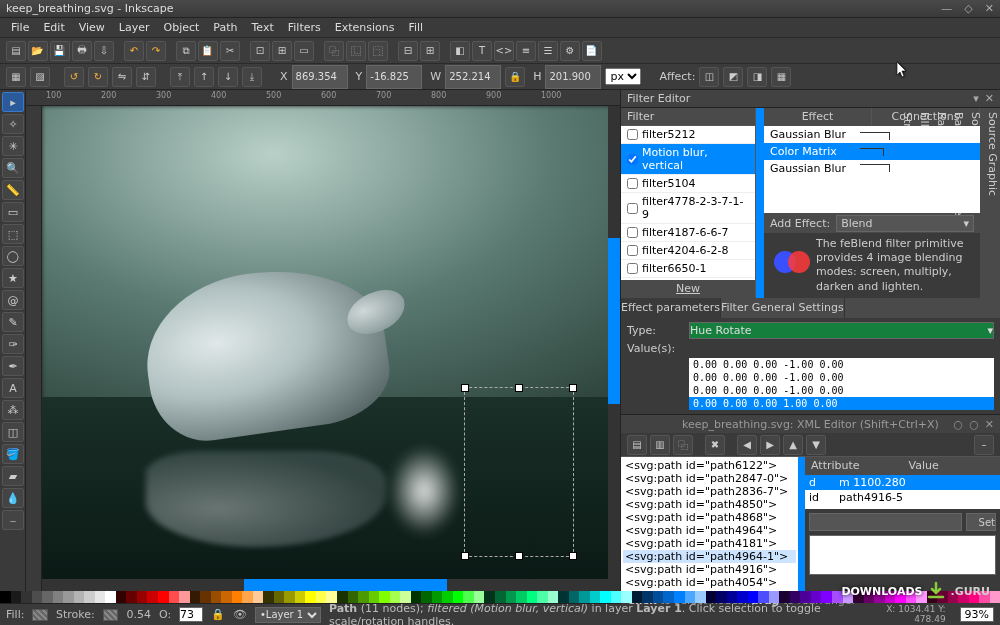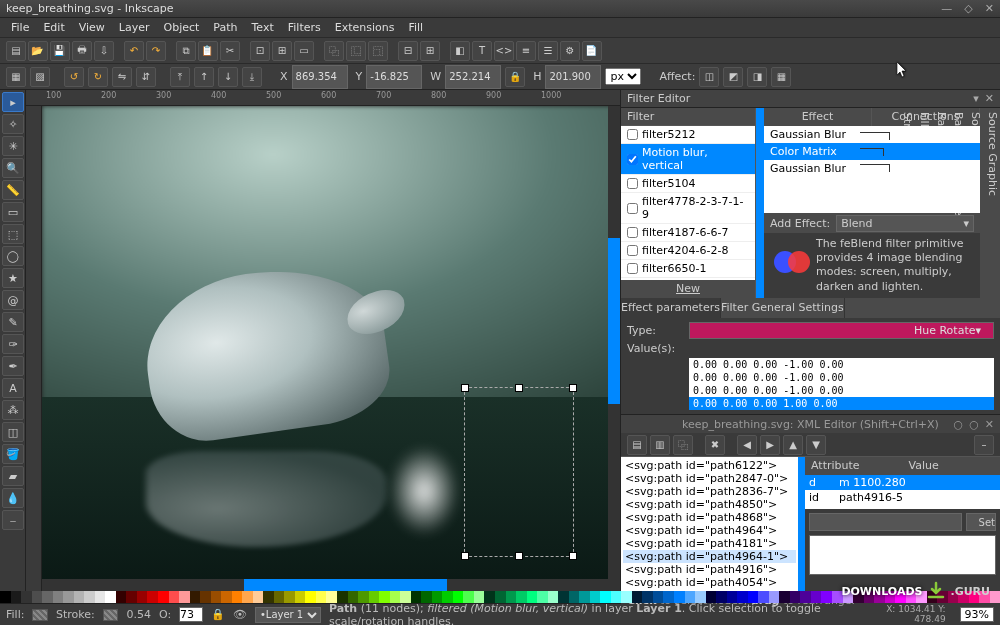--- a/index.html
+++ b/index.html
@@ -69,21 +69,21 @@
 .fe-desc .blendicon { width: 40px; height: 40px; flex-shrink: 0; position: relative; }
 .blendicon::before { content: ""; position: absolute; left: 4px; top: 14px; width: 22px; height: 22px; background: #3a50ff; border-radius: 50%; }
 .blendicon::after { content: ""; position: absolute; left: 18px; top: 14px; width: 22px; height: 22px; background: #ff3a3a; border-radius: 50%; opacity: 0.85; }
 
 .fe-tabs { display: flex; background: #4a4a4a; height: 20px; }
 .fe-tabs .tab { padding: 3px 0; border-right: 1px solid #333; color: #ccc; }
 .fe-tabs .tab.active { background: #3a3a3a; }
 .fe-params { background: #3a3a3a; padding: 4px 6px; }
 .fe-row { display: flex; align-items: center; gap: 8px; margin-bottom: 3px; }
 .fe-row label { width: 54px; color: #ccc; }
-.fe-row .fld { flex: 1; background: #be185d; border: 1px solid #666; padding: 1px 12px; color: #ddd; display: flex; justify-content: flex-end; }
+.fe-row .fld { flex: 1; background: #15803d; border: 1px solid #666; padding: 1px 0; color: #ddd; display: flex; justify-content: space-between; }
 .matvals { background: #fff; color: #000; margin-left: 62px; }
 .matvals div { padding: 1px 4px; font-family: monospace; font-size: 10px; }
 .matvals div.sel { background: #0088ff; color: #fff; }
 
 .xml-editor { display: flex; flex-direction: column; flex: 1; border-top: 1px solid #222; }
 .xml-title { background: #424242; height: 18px; display: flex; align-items: center; justify-content: center; color: #999; font-size: 10px; position: relative; }
 .xml-title .pbtns { position: absolute; right: 6px; display: flex; gap: 6px; }
 .xml-tb { background: #3a3a3a; height: 24px; display: flex; align-items: center; gap: 3px; padding: 0 6px; border-bottom: 1px solid #555; }
 .xml-body { display: flex; flex: 1; min-height: 0; }
 .xml-tree { width: 190px; background: #fff; color: #000; overflow: auto; font-family: monospace; font-size: 10px; padding: 2px; }

